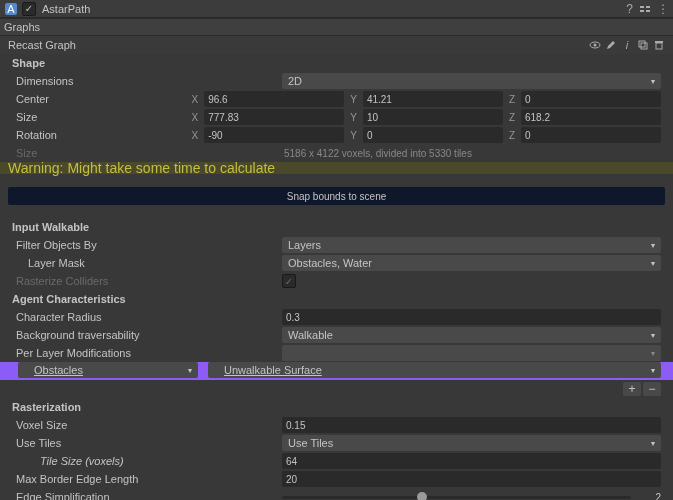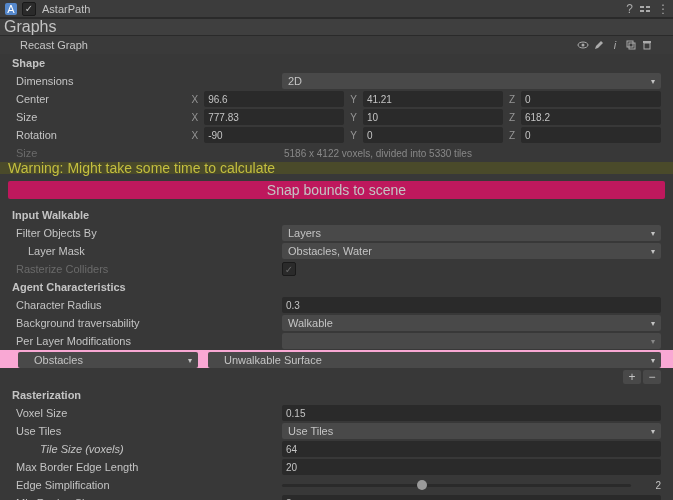--- a/index.html
+++ b/index.html
@@ -2,45 +2,45 @@
 <html><head>
 <meta charset="utf-8">
 <style>
 * { margin: 0; padding: 0; box-sizing: border-box; font-family: Arial, sans-serif; font-size: 11px; }
 body { background: #383838; color: #c4c4c4; width: 673px; height: 500px; overflow: hidden; }
 .header { background: #3c3c3c; height: 18px; display: flex; align-items: center; padding: 0 4px; border-bottom: 1px solid #2a2a2a; }
 .header-title { flex: 1; color: #c4c4c4; font-size: 11px; padding-left: 2px; }
 .header-right { display: flex; align-items: center; gap: 6px; }
 .header-btn { color: #aaa; cursor: pointer; font-size: 12px; }
 .section-header { background: #3f3f3f; height: 18px; display: flex; align-items: center; padding: 0 4px; border-top: 1px solid #2a2a2a; border-bottom: 1px solid #2a2a2a; }
-.section-title { font-size: 16px; color: #c4c4c4; }
-.graph-header { background: #3a3a3a; height: 18px; display: flex; align-items: center; padding: 0 20px; justify-content: space-between; }
+.section-title { font-size: 11px; color: #c4c4c4; }
+.graph-header { background: #3a3a3a; height: 18px; display: flex; align-items: center; padding: 0 8px; justify-content: space-between; }
 .graph-icons { display: flex; gap: 4px; }
 .graph-icon { width: 12px; height: 12px; cursor: pointer; color: #aaa; }
 .section-label { background: #383838; height: 18px; display: flex; align-items: center; padding: 0 12px; font-weight: bold; font-size: 11px; }
 .row { display: flex; align-items: center; height: 18px; padding: 0 12px; }
 .row-label { width: 270px; font-size: 11px; color: #c4c4c4; padding-left: 4px; }
 .row-indent { padding-left: 16px; }
 .row-indent2 { padding-left: 28px; font-style: italic; }
 .row-value { flex: 1; display: flex; align-items: center; gap: 2px; }
 .dropdown { flex: 1; background: #494949; border: none; height: 16px; color: #c4c4c4; font-size: 10px; padding: 0 6px; display: flex; align-items: center; justify-content: space-between; cursor: pointer; border-radius: 2px; text-align: center; }
 .dropdown::after { content: '▾'; font-size: 8px; }
 .vec-label { background: #383838; color: #969696; font-size: 10px; padding: 0 4px; }
 .vec-input { flex: 1; background: #2a2a2a; border: none; height: 16px; color: #c4c4c4; font-size: 10px; padding: 0 4px; border-radius: 2px; }
 .num-input { flex: 1; background: #2a2a2a; border: none; height: 16px; color: #c4c4c4; font-size: 10px; padding: 0 4px; border-radius: 2px; }
 .checkbox { width: 14px; height: 14px; background: #2a2a2a; border: 1px solid #1a1a1a; border-radius: 2px; display: flex; align-items: center; justify-content: center; color: #c4c4c4; font-size: 10px; cursor: pointer; }
 .info-text { font-size: 10px; color: #888; padding-left: 2px; }
 .warning { background: #4a4a2a; color: #c4bf3f; font-size: 14px; padding: 1px 8px; height: 12px; display: flex; align-items: center; }
-.full-button { background: #be185d; border: none; height: 18px; color: #c4c4c4; font-size: 14px; width: calc(100% - 16px); margin: 7px 8px; cursor: pointer; border-radius: 2px; }
+.full-button { background: #0f172a; border: none; height: 18px; color: #c4c4c4; font-size: 10px; width: calc(100% - 16px); margin: 13px 8px; cursor: pointer; border-radius: 2px; }
 .slider-row { display: flex; align-items: center; gap: 6px; flex: 1; }
 .slider-track { flex: 1; height: 3px; background: #2a2a2a; position: relative; border-radius: 2px; }
 .slider-thumb { position: absolute; width: 10px; height: 10px; background: #9a9a9a; border-radius: 50%; top: -4px; transform: translateX(-50%); cursor: pointer; }
 .slider-val { width: 24px; text-align: right; font-size: 10px; color: #c4c4c4; }
 .disabled { color: #6a6a6a; }
-.modification-row { background: #f9a8d4; display: flex; align-items: flex-end; height: 18px; padding: 0 12px 0 18px; }
+.modification-row { background: #8b5cf6; display: flex; align-items: flex-start; height: 18px; padding: 0 12px 0 18px; text-decoration: underline; }
 .mod-dropdown { background: #494949; border: none; height: 16px; color: #c4c4c4; font-size: 10px; padding: 0 6px 0 16px; display: flex; align-items: center; cursor: pointer; border-radius: 2px; position: relative; }
 .mod-dropdown::after { content: '▾'; font-size: 8px; position: absolute; right: 6px; }
 .mod-left { width: 180px; margin-right: 10px;}
 .mod-right { flex: 1; }
 .add-remove { display: flex; justify-content: flex-end; padding: 2px 12px; gap: 2px; }
 .mini-btn { width: 18px; height: 14px; background: #494949; border: none; color: #c4c4c4; font-size: 12px; cursor: pointer; border-radius: 2px; display: flex; align-items: center; justify-content: center; line-height: 1; }
 svg { display: block; }
 </style>
 </head>
 <body>

